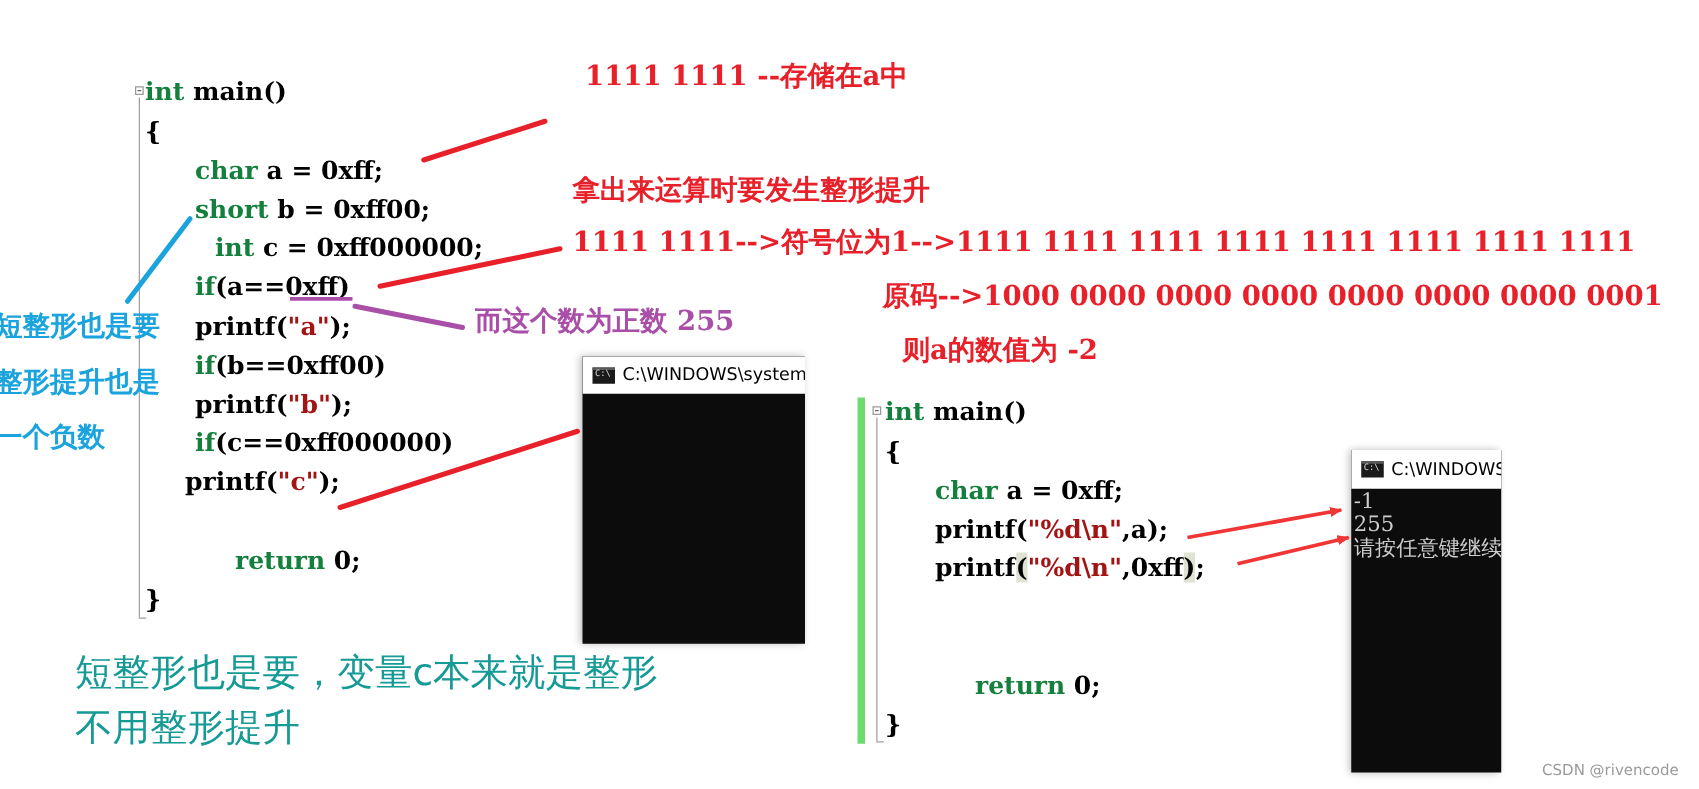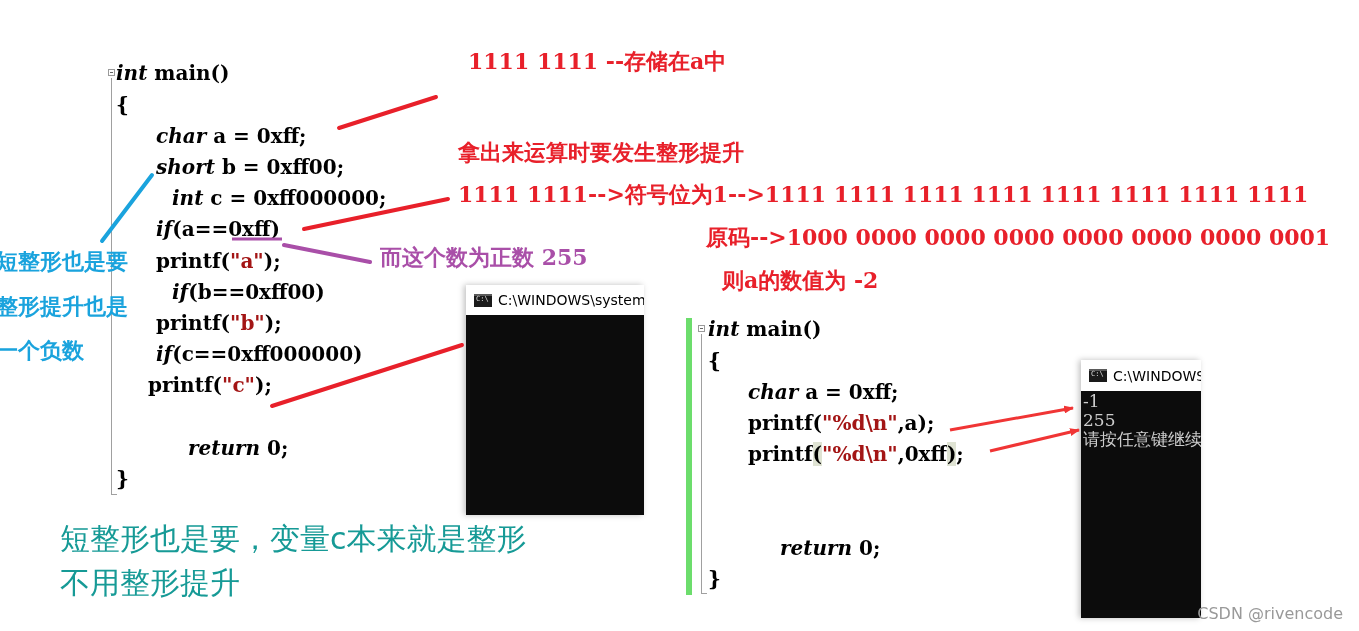--- a/index.html
+++ b/index.html
@@ -7,21 +7,21 @@
       width: 1359px; height: 631px; position: relative; overflow: hidden;
       background: #ffffff;
       font-family: "DejaVu Serif", "Liberation Serif", serif;
     }
     
     .code-line {
       position: absolute; white-space: pre;
       font-family: "DejaVu Serif", "Liberation Serif", serif;
       font-weight: bold; font-size: 20px; line-height: 24px; color: #000000;
     }
-    .kw { color: #000000; font-style: italic; }
+    .kw { color: #15803d; }
     .str { color: #a31515; }
     .fold-box {
       position: absolute; width: 7px; height: 7px; border: 1px solid #9a9a9a;
       background: #fff; box-sizing: border-box;
     }
     .fold-box::after {
       content: ""; position: absolute; left: 1px; right: 1px; top: 2px; height: 1px; background: #666;
     }
     .fold-line { position: absolute; width: 1px; background: #a0a0a0; }
     .fold-end { position: absolute; height: 1px; width: 6px; background: #a0a0a0; }
@@ -65,40 +65,40 @@
     .cmd-icon::after {
       content: "C:\\"; position: absolute; left: 2px; top: -1px;
       font-size: 7px; color: #ddd; font-family: "DejaVu Sans Mono", monospace;
     }
     .console-body {
       padding: 1px 2px; color: #cccccc; white-space: pre;
       font-family: "DejaVu Serif", "Liberation Serif", serif; font-size: 17px; line-height: 19px;
     }
     .watermark {
       position: absolute; right: 16px; bottom: 8px; color: #999999;
-      font-family: "DejaVu Sans", "Liberation Sans", sans-serif; font-size: 16px;
+      font-family: "DejaVu Sans", "Liberation Sans", sans-serif; font-size: 12px;
     }
     svg.overlay { position: absolute; left: 0; top: 0; pointer-events: none; }
   </style>
 </head>
 <body>
 
 <div>
   <div class="fold-box" style="left:108px;top:69px;"></div>
   <div class="fold-line" style="left:111px;top:78px;height:416px;"></div>
   <div class="fold-end" style="left:111px;top:494px;"></div>
 
   <div class="code-line" style="left:116px;top:61px;"><span class="kw">int</span><span> main()</span></div>
   <div class="code-line" style="left:116px;top:93px;"><span>{</span></div>
   <div class="code-line" style="left:156px;top:124px;"><span class="kw">char</span><span> a = 0xff;</span></div>
   <div class="code-line" style="left:156px;top:155px;"><span class="kw">short</span><span> b = 0xff00;</span></div>
   <div class="code-line" style="left:172px;top:186px;text-align:center;"><span class="kw">int</span><span> c = 0xff000000;</span></div>
   <div class="code-line" style="left:156px;top:217px;"><span class="kw">if</span><span>(a==0xff)</span></div>
   <div class="code-line" style="left:156px;top:249px;"><span>printf(</span><span class="str">"a"</span><span>);</span></div>
-  <div class="code-line" style="left:172px;top:280px;"><span class="kw">if</span><span>(b==0xff00)</span></div>
+  <div class="code-line" style="left:156px;top:280px;"><span class="kw">if</span><span>(b==0xff00)</span></div>
   <div class="code-line" style="left:156px;top:311px;"><span>printf(</span><span class="str">"b"</span><span>);</span></div>
   <div class="code-line" style="left:156px;top:342px;"><span class="kw">if</span><span>(c==0xff000000)</span></div>
   <div class="code-line" style="left:148px;top:373px;"><span>printf(</span><span class="str">"c"</span><span>);</span></div>
   <div class="code-line" style="left:188px;top:436px;"><span class="kw">return</span><span> 0;</span></div>
   <div class="code-line" style="left:116px;top:467px;"><span>}</span></div>
 </div>
 
 <div class="console" style="left:466px;top:285px;width:178px;height:230px;">
   <div class="console-title">
     <span class="cmd-icon"></span>

